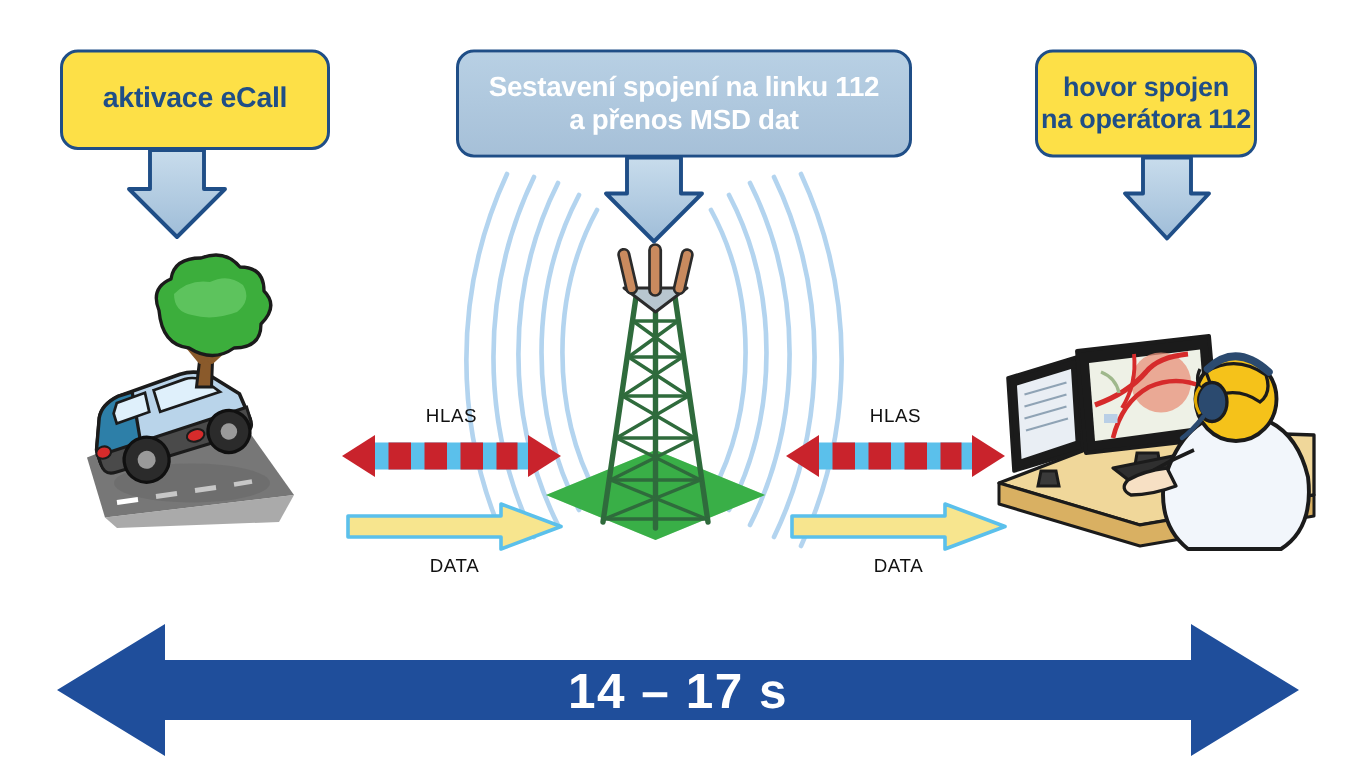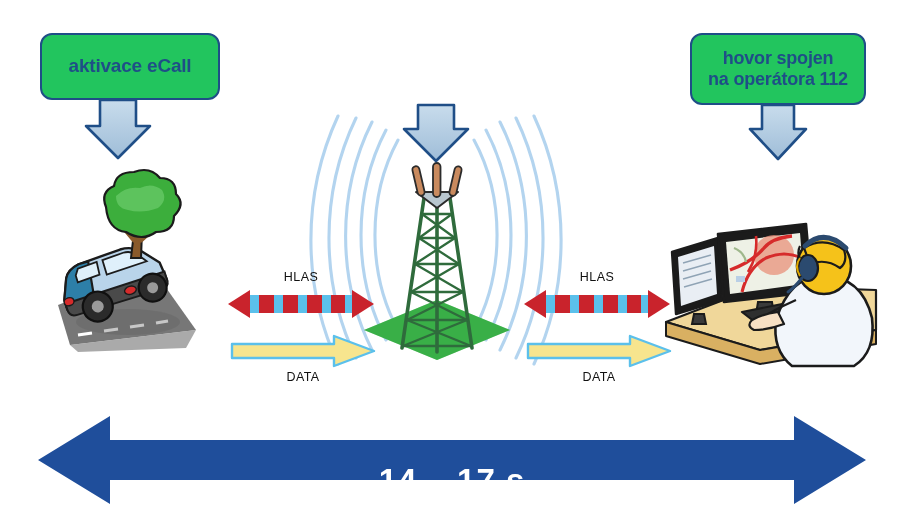--- a/index.html
+++ b/index.html
@@ -34,21 +34,21 @@
     border-radius: 12px;
     display: flex;
     align-items: center;
     justify-content: center;
     text-align: center;
     font-weight: bold;
     line-height: 1.18;
     letter-spacing: -0.2px;
   }
   .callout.side {
-    background: #22c55e;
+    background: #fde047;
     color: #1f4e87;
   }
   .callout.mid {
     background: linear-gradient(180deg, #b8d0e4 0%, #a6c0d8 100%);
     color: #ffffff;
   }
   .callout-text { display: block; white-space: pre-line; }
 
   .tl-label {
     position: absolute;
@@ -265,25 +265,29 @@
 
     <path d="M 418 105 L 454 105 L 454 129 L 468 129 L 436 161 L 404 129 L 418 129 Z" fill="url(#downGrad)" stroke="#1f4e87" stroke-width="2.6" stroke-linejoin="round"></path>
 
     <path d="M 762 105 L 794 105 L 794 129 L 806 129 L 778 159 L 750 129 L 762 129 Z" fill="url(#downGrad)" stroke="#1f4e87" stroke-width="2.6" stroke-linejoin="round"></path>
   </svg>
 
   <div class="callout side" style="left:40px; top:33px; width:180px; height:67px; font-size:19px;">
     <span class="callout-text">aktivace eCall</span>
   </div>
 
-
-  <div class="callout side" style="left:690px; top:33px; width:176px; height:72px; font-size:18px;">
+  <div class="callout mid" style="left:304px; top:33px; width:304px; height:72px; font-size:18.5px;">
+    <span class="callout-text">Sestavení spojení na linku 112
+a přenos MSD dat</span>
+  </div>
+
+  <div class="callout side" style="left:690px; top:33px; width:148px; height:72px; font-size:18px;">
     <span class="callout-text">hovor spojen
 na operátora 112</span>
   </div>
 
   <svg class="layer" viewBox="0 0 904 522" xmlns="http://www.w3.org/2000/svg">
     <path d="M 38 460 L 110 416 L 110 440 L 794 440 L 794 416 L 866 460
              L 794 504 L 794 480 L 110 480 L 110 504 Z" fill="#1f4e9b"></path>
   </svg>
-  <div class="tl-label" style="left:0; top:442px;margin-top:20px;">14 – 17 s</div>
+  <div class="tl-label" style="left:0; top:442px;">14 – 17 s</div>
 
 </div>
 
 </body></html>

